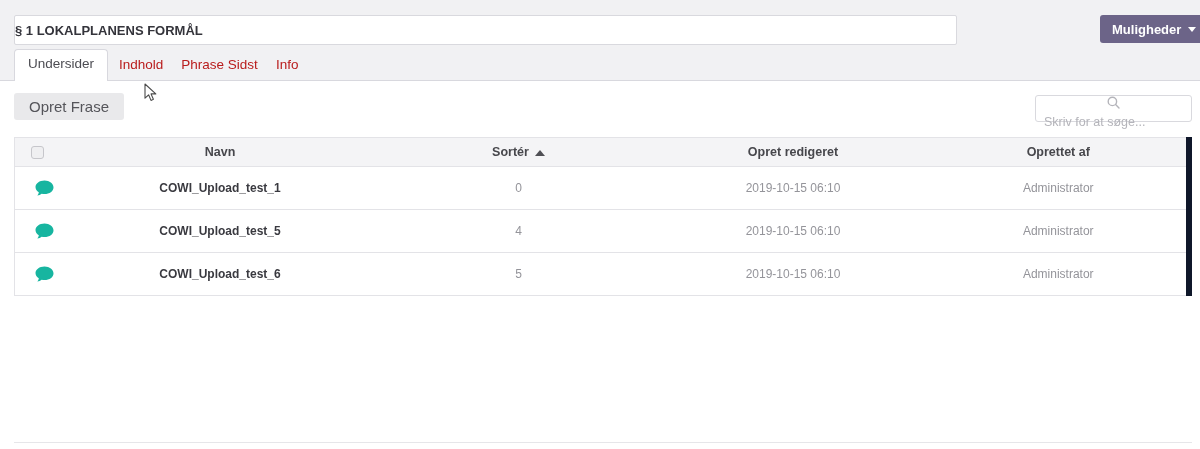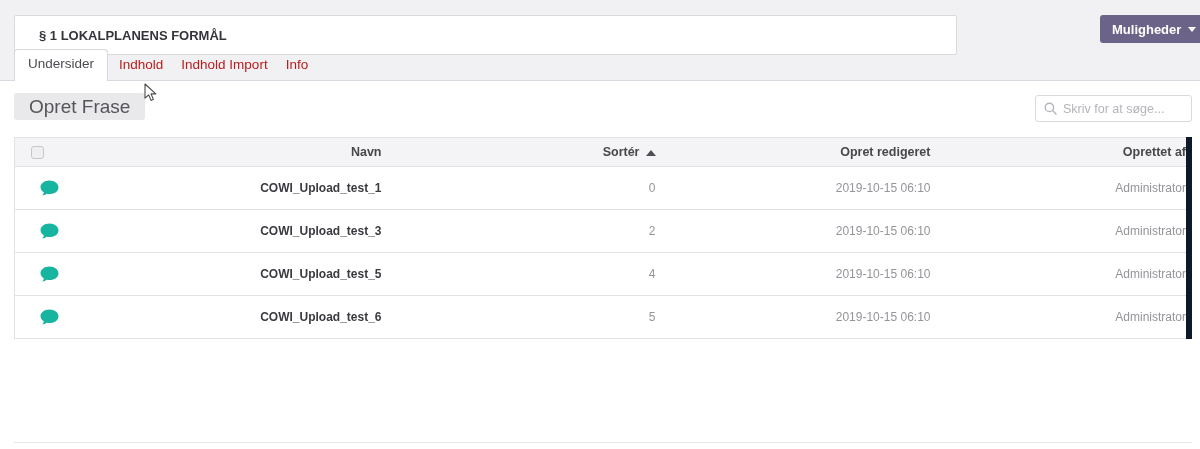--- a/index.html
+++ b/index.html
@@ -9,23 +9,23 @@
     background:#ffffff; overflow:hidden; position:relative;
   }
   .app { position:absolute; inset:0; }
 
   
   .topbar {
     position:absolute; left:0; top:0; width:1200px; height:81px;
     background:#f1f1f3; border-bottom:1px solid #d8d8de;
   }
   .title-input {
-    position:absolute; left:14px; top:15px; width:943px; height:40px;
+    position:absolute; left:14px; top:15px; width:943px; height:30px;
     border:1px solid #d9d9de; border-radius:2px; background:#fff;
-    padding:0 24px; font-family:inherit; font-size:13px; font-weight:bold;
+    padding:0 0; font-family:inherit; font-size:13px; font-weight:bold;
     color:#34343b; outline:none;
   }
   .options-btn {
     position:absolute; left:1100px; top:15px; height:28px; min-width:92px;
     background:#6c6488; color:#fff; border:none; border-radius:3px;
     font-family:inherit; font-size:13px; font-weight:bold;
     display:flex; align-items:center; justify-content:center; gap:7px;
     padding:0 12px; cursor:pointer;
   }
   .caret-down {
@@ -47,42 +47,42 @@
     border-radius:4px 4px 0 0; color:#4c4c52; padding:6px 13px 10px;
     margin-right:2px;
     text-align:center;
   }
 
   
   .content { position:absolute; left:0; top:81px; width:1200px; height:368px; background:#fff; }
   .create-btn {
     position:absolute; left:14px; top:12px; height:27px; padding:0 15px;
     background:#e9e9eb; border:none; border-radius:3px; color:#55555a;
-    font-family:inherit; font-size:19px; cursor:pointer;
+    font-family:inherit; font-size:15px; cursor:pointer;
   }
   .search-box {
     position:absolute; left:1035px; top:14px; width:157px; height:27px;
     border:1px solid #d9d9de; border-radius:3px; background:#fff;
-    display:flex; align-items:center; padding:0 8px; gap:6px;
+    display:flex; align-items:center; padding:0 8px; gap:6px;flex-direction:column;
   }
   .search-box svg { flex:0 0 auto; }
   .search-input {
     border:none; outline:none; width:100%; font-family:inherit;
     font-size:12.5px; color:#6a6a70; background:transparent;
   }
   .search-input::placeholder { color:#b4b4ba; }
 
   
   .phrase-table {
     position:absolute; left:14px; top:56px; width:1178px;
     border-collapse:collapse; table-layout:fixed;
   }
   .phrase-table th, .phrase-table td {
     border:1px solid #e3e3e7; border-left:none; border-right:none;
-    text-align:right; vertical-align:middle;
+    text-align:center; vertical-align:middle;
   }
   .phrase-table th:first-child, .phrase-table td:first-child { border-left:1px solid #e3e3e7; }
   .phrase-table th:last-child,  .phrase-table td:last-child  { border-right:6px solid #0f172a; }
   .phrase-table thead th {
     background:#f4f4f6; height:29px; font-size:12.5px; font-weight:bold;
     color:#47474c; padding:0;
   }
   .phrase-table tbody td { height:43px; font-size:12px; padding:0; }
   .cell-icon { padding-left:15px !important; }
   .name-cell { font-weight:bold; color:#3a3a40; cursor:pointer; }
@@ -114,21 +114,21 @@
   <header class="topbar">
     <input class="title-input" type="text" value="§ 1 LOKALPLANENS FORMÅL" style="">
     <button class="options-btn">
       <span>Muligheder</span>
       <span class="caret-down"></span>
     </button>
 
     <nav class="tabs">
       <div class="tab active">Undersider</div>
       <div class="tab">Indhold</div>
-      <div class="tab">Indhold Import</div>
+      <div class="tab">Phrase Sidst</div>
       <div class="tab">Info</div>
     </nav>
   </header>
 
   <main class="content">
 
     <button class="create-btn">Opret Frase</button>
 
     <div class="search-box">
       <svg width="13" height="13" viewBox="0 0 13 13">
@@ -164,29 +164,20 @@
               </svg></td>
           <td class="name-cell">COWI_Upload_test_1</td>
           <td class="muted">0</td>
           <td class="muted">2019-10-15 06:10</td>
           <td class="muted">Administrator</td>
         </tr>
         <tr>
           <td class="cell-icon"><svg class="bubble-icon" width="19" height="17" viewBox="0 0 19 17">
                 <path fill="#17b5a0" d="M9.5 0.5c-5 0-9 2.9-9 6.6 0 2.1 1.3 4 3.3 5.2-.1 1-.6 2.4-1.5 3.2 1.7-.1 3.4-1 4.4-1.8 0.9.2 1.8.3 2.8.3 5 0 9-2.9 9-6.6S14.5.5 9.5.5z"></path>
               </svg></td>
-          <td class="name-cell">COWI_Upload_test_3</td>
-          <td class="muted">2</td>
-          <td class="muted">2019-10-15 06:10</td>
-          <td class="muted">Administrator</td>
-        </tr>
-        <tr>
-          <td class="cell-icon"><svg class="bubble-icon" width="19" height="17" viewBox="0 0 19 17">
-                <path fill="#17b5a0" d="M9.5 0.5c-5 0-9 2.9-9 6.6 0 2.1 1.3 4 3.3 5.2-.1 1-.6 2.4-1.5 3.2 1.7-.1 3.4-1 4.4-1.8 0.9.2 1.8.3 2.8.3 5 0 9-2.9 9-6.6S14.5.5 9.5.5z"></path>
-              </svg></td>
           <td class="name-cell">COWI_Upload_test_5</td>
           <td class="muted">4</td>
           <td class="muted">2019-10-15 06:10</td>
           <td class="muted">Administrator</td>
         </tr>
         <tr>
           <td class="cell-icon"><svg class="bubble-icon" width="19" height="17" viewBox="0 0 19 17">
                 <path fill="#17b5a0" d="M9.5 0.5c-5 0-9 2.9-9 6.6 0 2.1 1.3 4 3.3 5.2-.1 1-.6 2.4-1.5 3.2 1.7-.1 3.4-1 4.4-1.8 0.9.2 1.8.3 2.8.3 5 0 9-2.9 9-6.6S14.5.5 9.5.5z"></path>
               </svg></td>
           <td class="name-cell">COWI_Upload_test_6</td>

